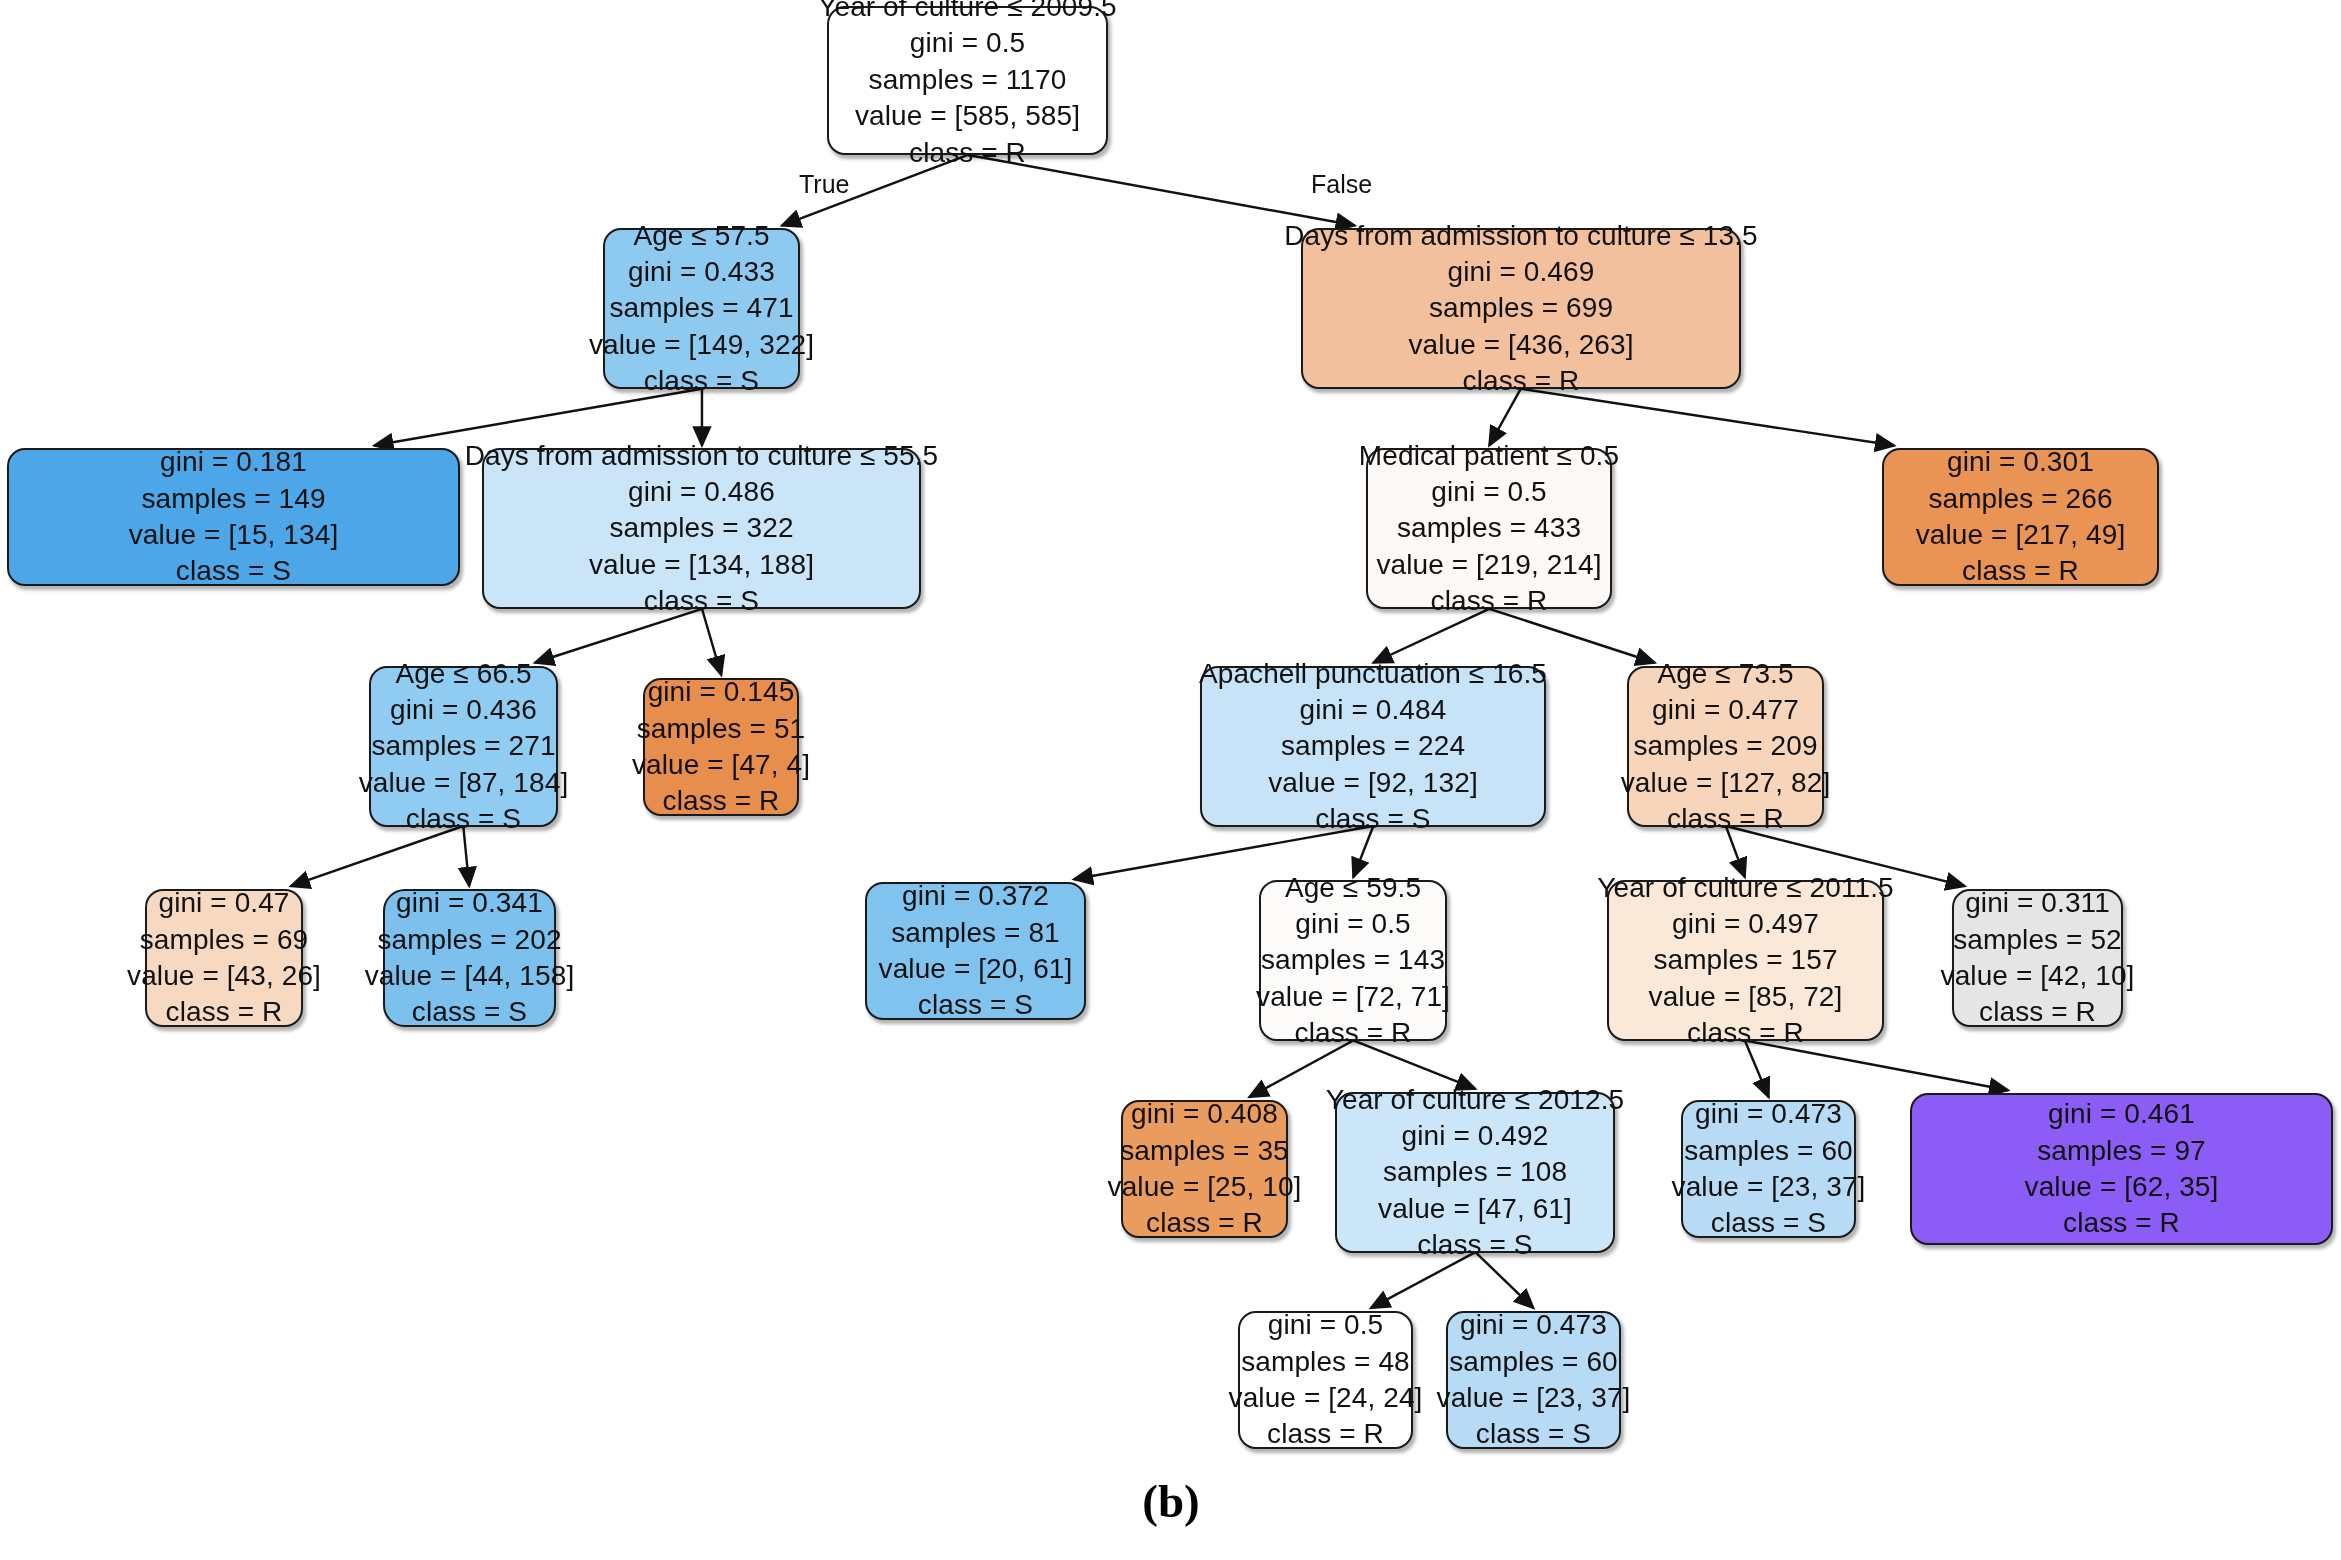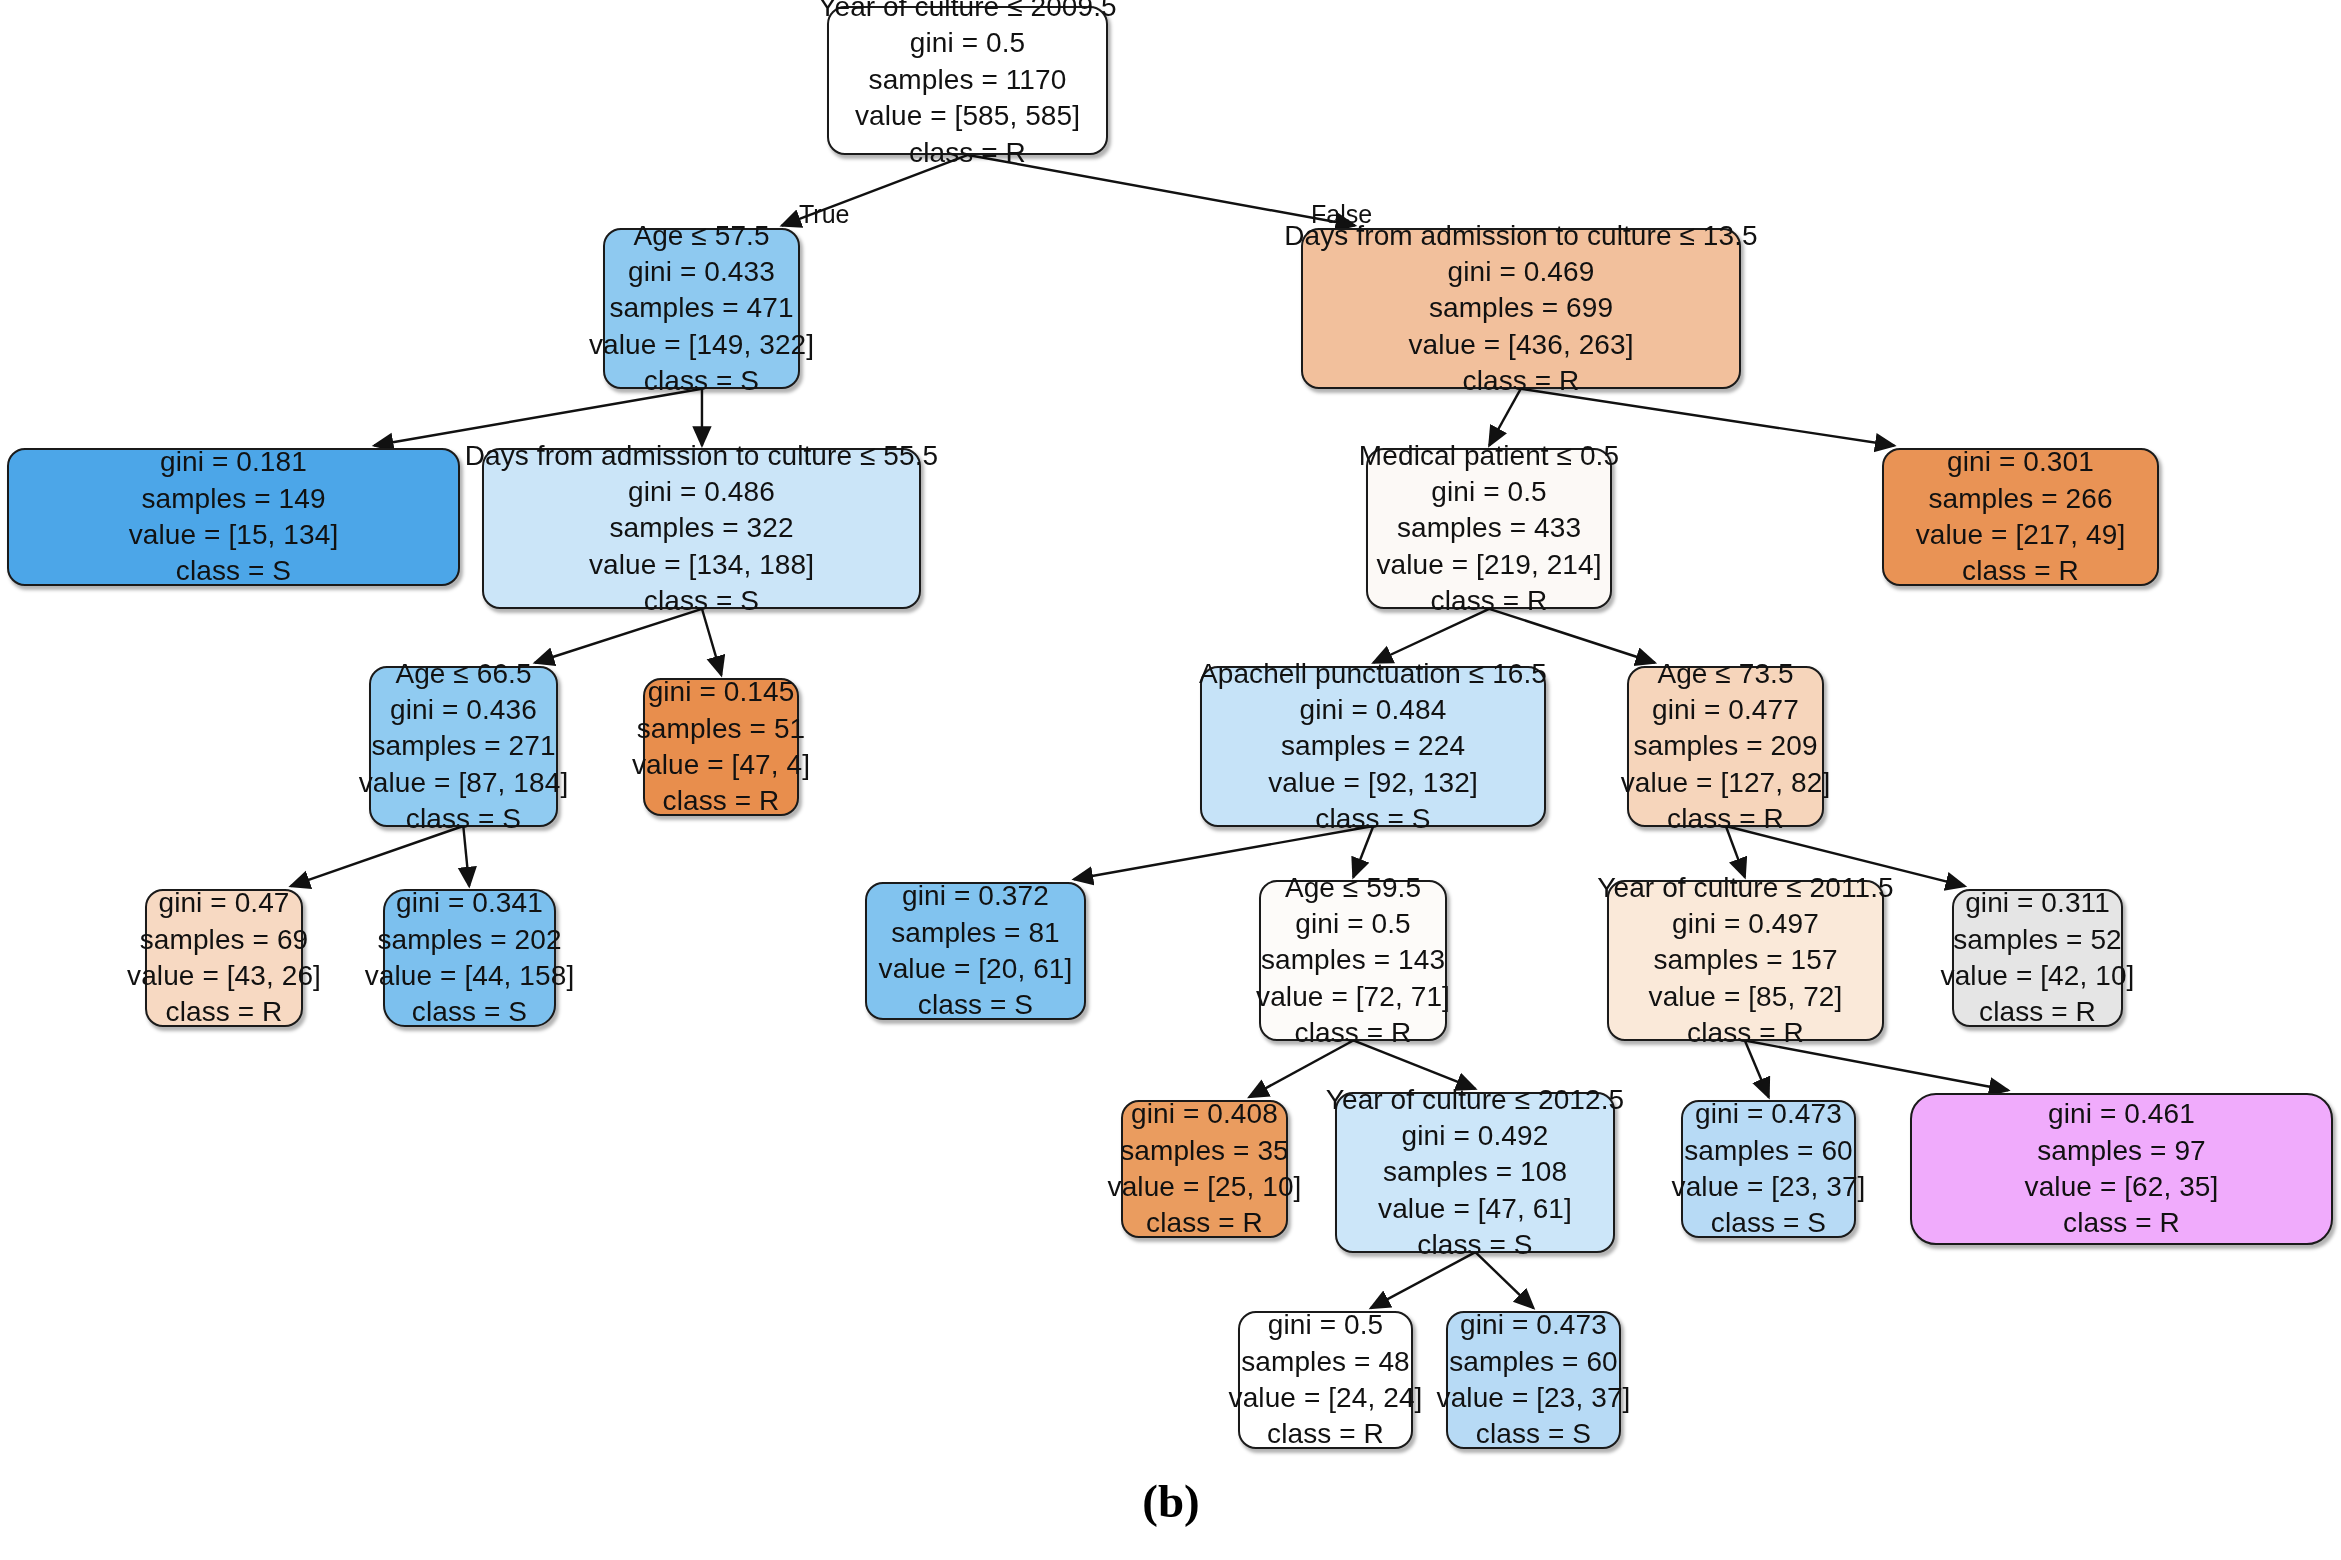--- a/index.html
+++ b/index.html
@@ -45,21 +45,20 @@
   .node .line {
     white-space: nowrap;
     display: block;
   }
   .edge-label {
     position: absolute;
     font-size: 25px;
     color: #111111;
     white-space: nowrap;
     z-index: 6;
-    margin-top: 30px;
   }
   #caption {
     position: absolute;
     left: 0;
     top: 1474px;
     width: 2342px;
     text-align: center;
     font-family: "Liberation Serif", serif;
     font-weight: bold;
     font-size: 47px;
@@ -227,21 +226,21 @@
         <span class="line">samples = 108</span>
         <span class="line">value = [47, 61]</span>
         <span class="line">class = S</span>
       </div>
       <div class="node" style="left: 1681px; top: 1100px; width: 175px; height: 138px; background: rgb(183, 218, 245);">
         <span class="line">gini = 0.473</span>
         <span class="line">samples = 60</span>
         <span class="line">value = [23, 37]</span>
         <span class="line">class = S</span>
       </div>
-      <div class="node" style="left: 1910px; top: 1093px; width: 423px; height: 152px; background: #f0abfc; border-radius: 26px;">
+      <div class="node" style="left: 1910px; top: 1093px; width: 423px; height: 152px; background: #8b5cf6;">
         <span class="line">gini = 0.461</span>
         <span class="line">samples = 97</span>
         <span class="line">value = [62, 35]</span>
         <span class="line">class = R</span>
       </div>
       <div class="node" style="left: 1238px; top: 1311px; width: 175px; height: 138px; background: rgb(255, 255, 255);">
         <span class="line">gini = 0.5</span>
         <span class="line">samples = 48</span>
         <span class="line">value = [24, 24]</span>
         <span class="line">class = R</span>

